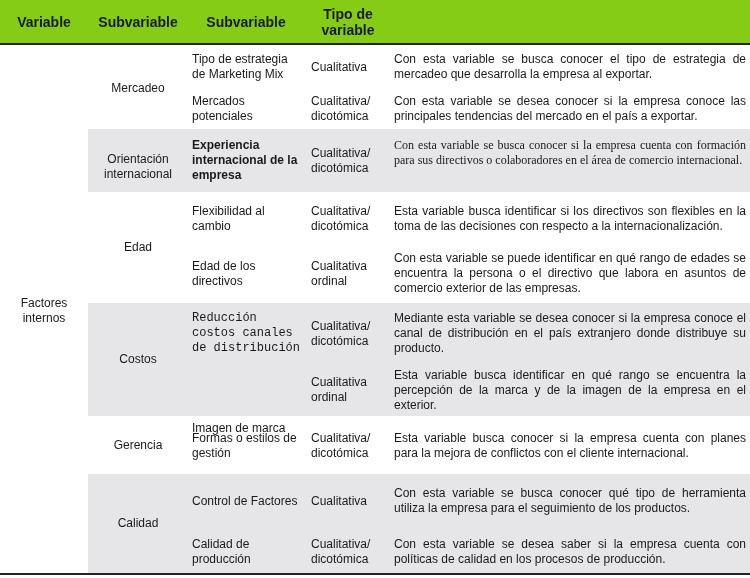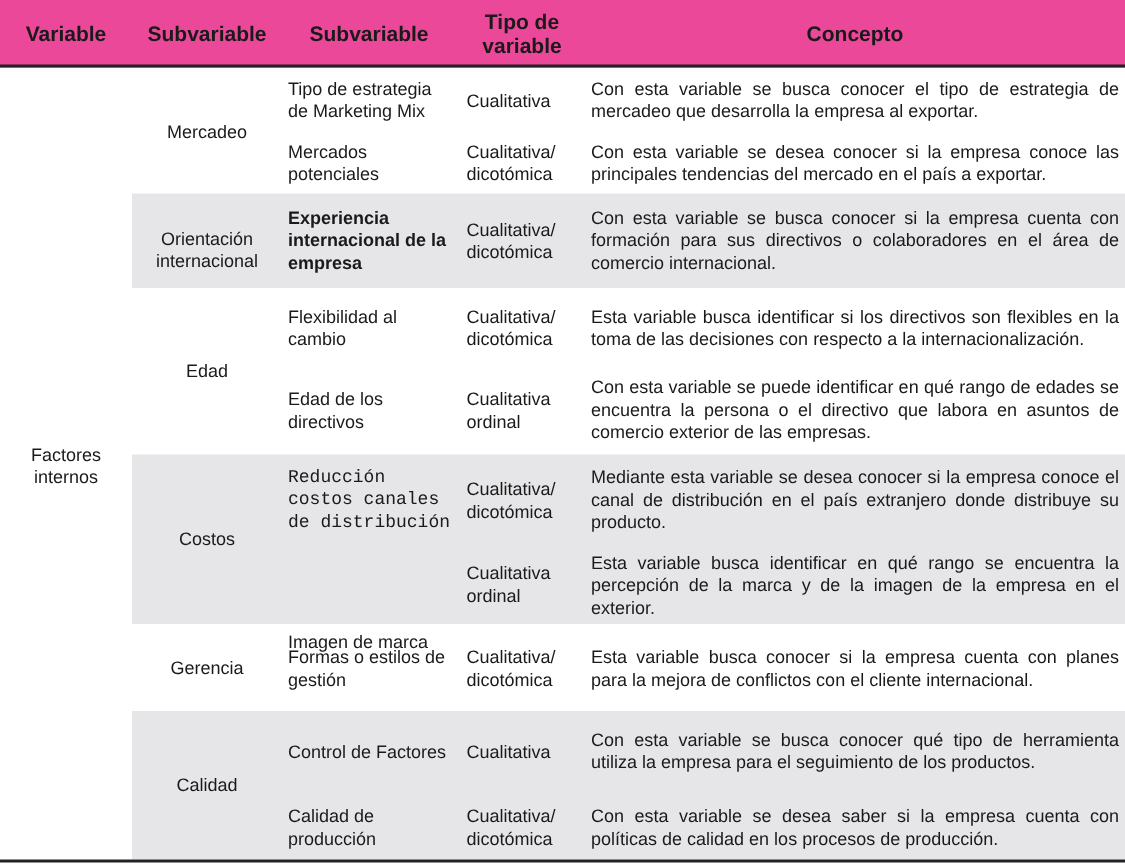--- a/index.html
+++ b/index.html
@@ -1,19 +1,19 @@
 <!DOCTYPE html>
 <html><head>
   <meta charset="utf-8">
   <style>
     html, body { margin: 0; padding: 0; background: #ffffff; }
     body { width: 750px; height: 578px; position: relative; overflow: hidden;
            font-family: "Liberation Sans", sans-serif; color: #1a1a1a; font-size: 12px; }
     .header { position: absolute; left: 0; top: 0; width: 750px; height: 45px;
-              background: #ec4899; border-bottom: 2px solid #222; box-sizing: border-box; }
+              background: #84cc16; border-bottom: 2px solid #222; box-sizing: border-box; }
     .hcell { position: absolute; top: 0; height: 43px; display: flex; align-items: center;
              justify-content: center; text-align: center; font-weight: bold; font-size: 14px;
              line-height: 16px; color: #1a1a1a; }
     .band { position: absolute; left: 88px; width: 662px; background: #e6e6e8; }
     .cell { position: absolute; font-size: 12px; line-height: 15px; }
     .center { text-align: center; display: flex; align-items: center; justify-content: center; }
     .concept { text-align: justify; text-align-last: left; width: 352px; left: 394px; }
     .sub2 { left: 192px; width: 112px; }
     .tipo { left: 311px; width: 80px; }
     .bottom-rule { position: absolute; left: 0; top: 573px; width: 750px; height: 2px; background: #222; }
@@ -21,41 +21,40 @@
 </head>
 <body>
 
 <div>
 
   <div class="header">
     <div class="hcell" style="left:0;width:88px;">Variable</div>
     <div class="hcell" style="left:88px;width:100px;">Subvariable</div>
     <div class="hcell" style="left:190px;width:112px;">Subvariable</div>
     <div class="hcell" style="left:308px;width:80px;">Tipo de variable</div>
-    <div class="hcell" style="left:394px;width:352px;">Concepto</div>
   </div>
 
   <div class="band" style="top:129px;height:63px;"></div>
   <div class="band" style="top:303px;height:113px;"></div>
   <div class="band" style="top:474px;height:99px;"></div>
 
   <div class="cell center" style="left:0;width:88px;top:295px;height:32px;">Factores internos</div>
 
   <div class="cell center" style="left:88px;width:100px;top:47px;height:82px;">Mercadeo</div>
   <div class="cell sub2" style="top:52px;">Tipo de estrategia de Marketing Mix</div>
   <div class="cell tipo" style="top:60px;">Cualitativa</div>
   <div class="cell concept" style="top:52px;">Con esta variable se busca conocer el tipo de estrategia de mercadeo que desarrolla la empresa al exportar.</div>
   <div class="cell sub2" style="top:94px;">Mercados potenciales</div>
   <div class="cell tipo" style="top:94px;">Cualitativa/ dicotómica</div>
   <div class="cell concept" style="top:94px;">Con esta variable se desea conocer si la empresa conoce las principales tendencias del mercado en el país a exportar.</div>
 
   <div class="cell center" style="left:88px;width:100px;top:129px;height:76px;">Orientación internacional</div>
   <div class="cell sub2" style="top:138px;font-weight:bold;">Experiencia internacional de la empresa</div>
   <div class="cell tipo" style="top:146px;">Cualitativa/ dicotómica</div>
-  <div class="cell concept" style="top:138px;">Con esta variable se busca conocer si la empresa cuenta con formación para sus directivos o colaboradores en el área de comercio internacional.</div>
+  <div class="cell concept" style="top:138px;font-family:Liberation Serif, serif;">Con esta variable se busca conocer si la empresa cuenta con formación para sus directivos o colaboradores en el área de comercio internacional.</div>
 
   <div class="cell center" style="left:88px;width:100px;top:192px;height:111px;">Edad</div>
   <div class="cell sub2" style="top:204px;">Flexibilidad al cambio</div>
   <div class="cell tipo" style="top:204px;">Cualitativa/ dicotómica</div>
   <div class="cell concept" style="top:204px;">Esta variable busca identificar si los directivos son flexibles en la toma de las decisiones con respecto a la internacionalización.</div>
   <div class="cell sub2" style="top:259px;">Edad de los directivos</div>
   <div class="cell tipo" style="top:259px;">Cualitativa ordinal</div>
   <div class="cell concept" style="top:251px;">Con esta variable se puede identificar en qué rango de edades se encuentra la persona o el directivo que labora en asuntos de comercio exterior de las empresas.</div>
 
   <div class="cell center" style="left:88px;width:100px;top:303px;height:113px;">Costos</div>

